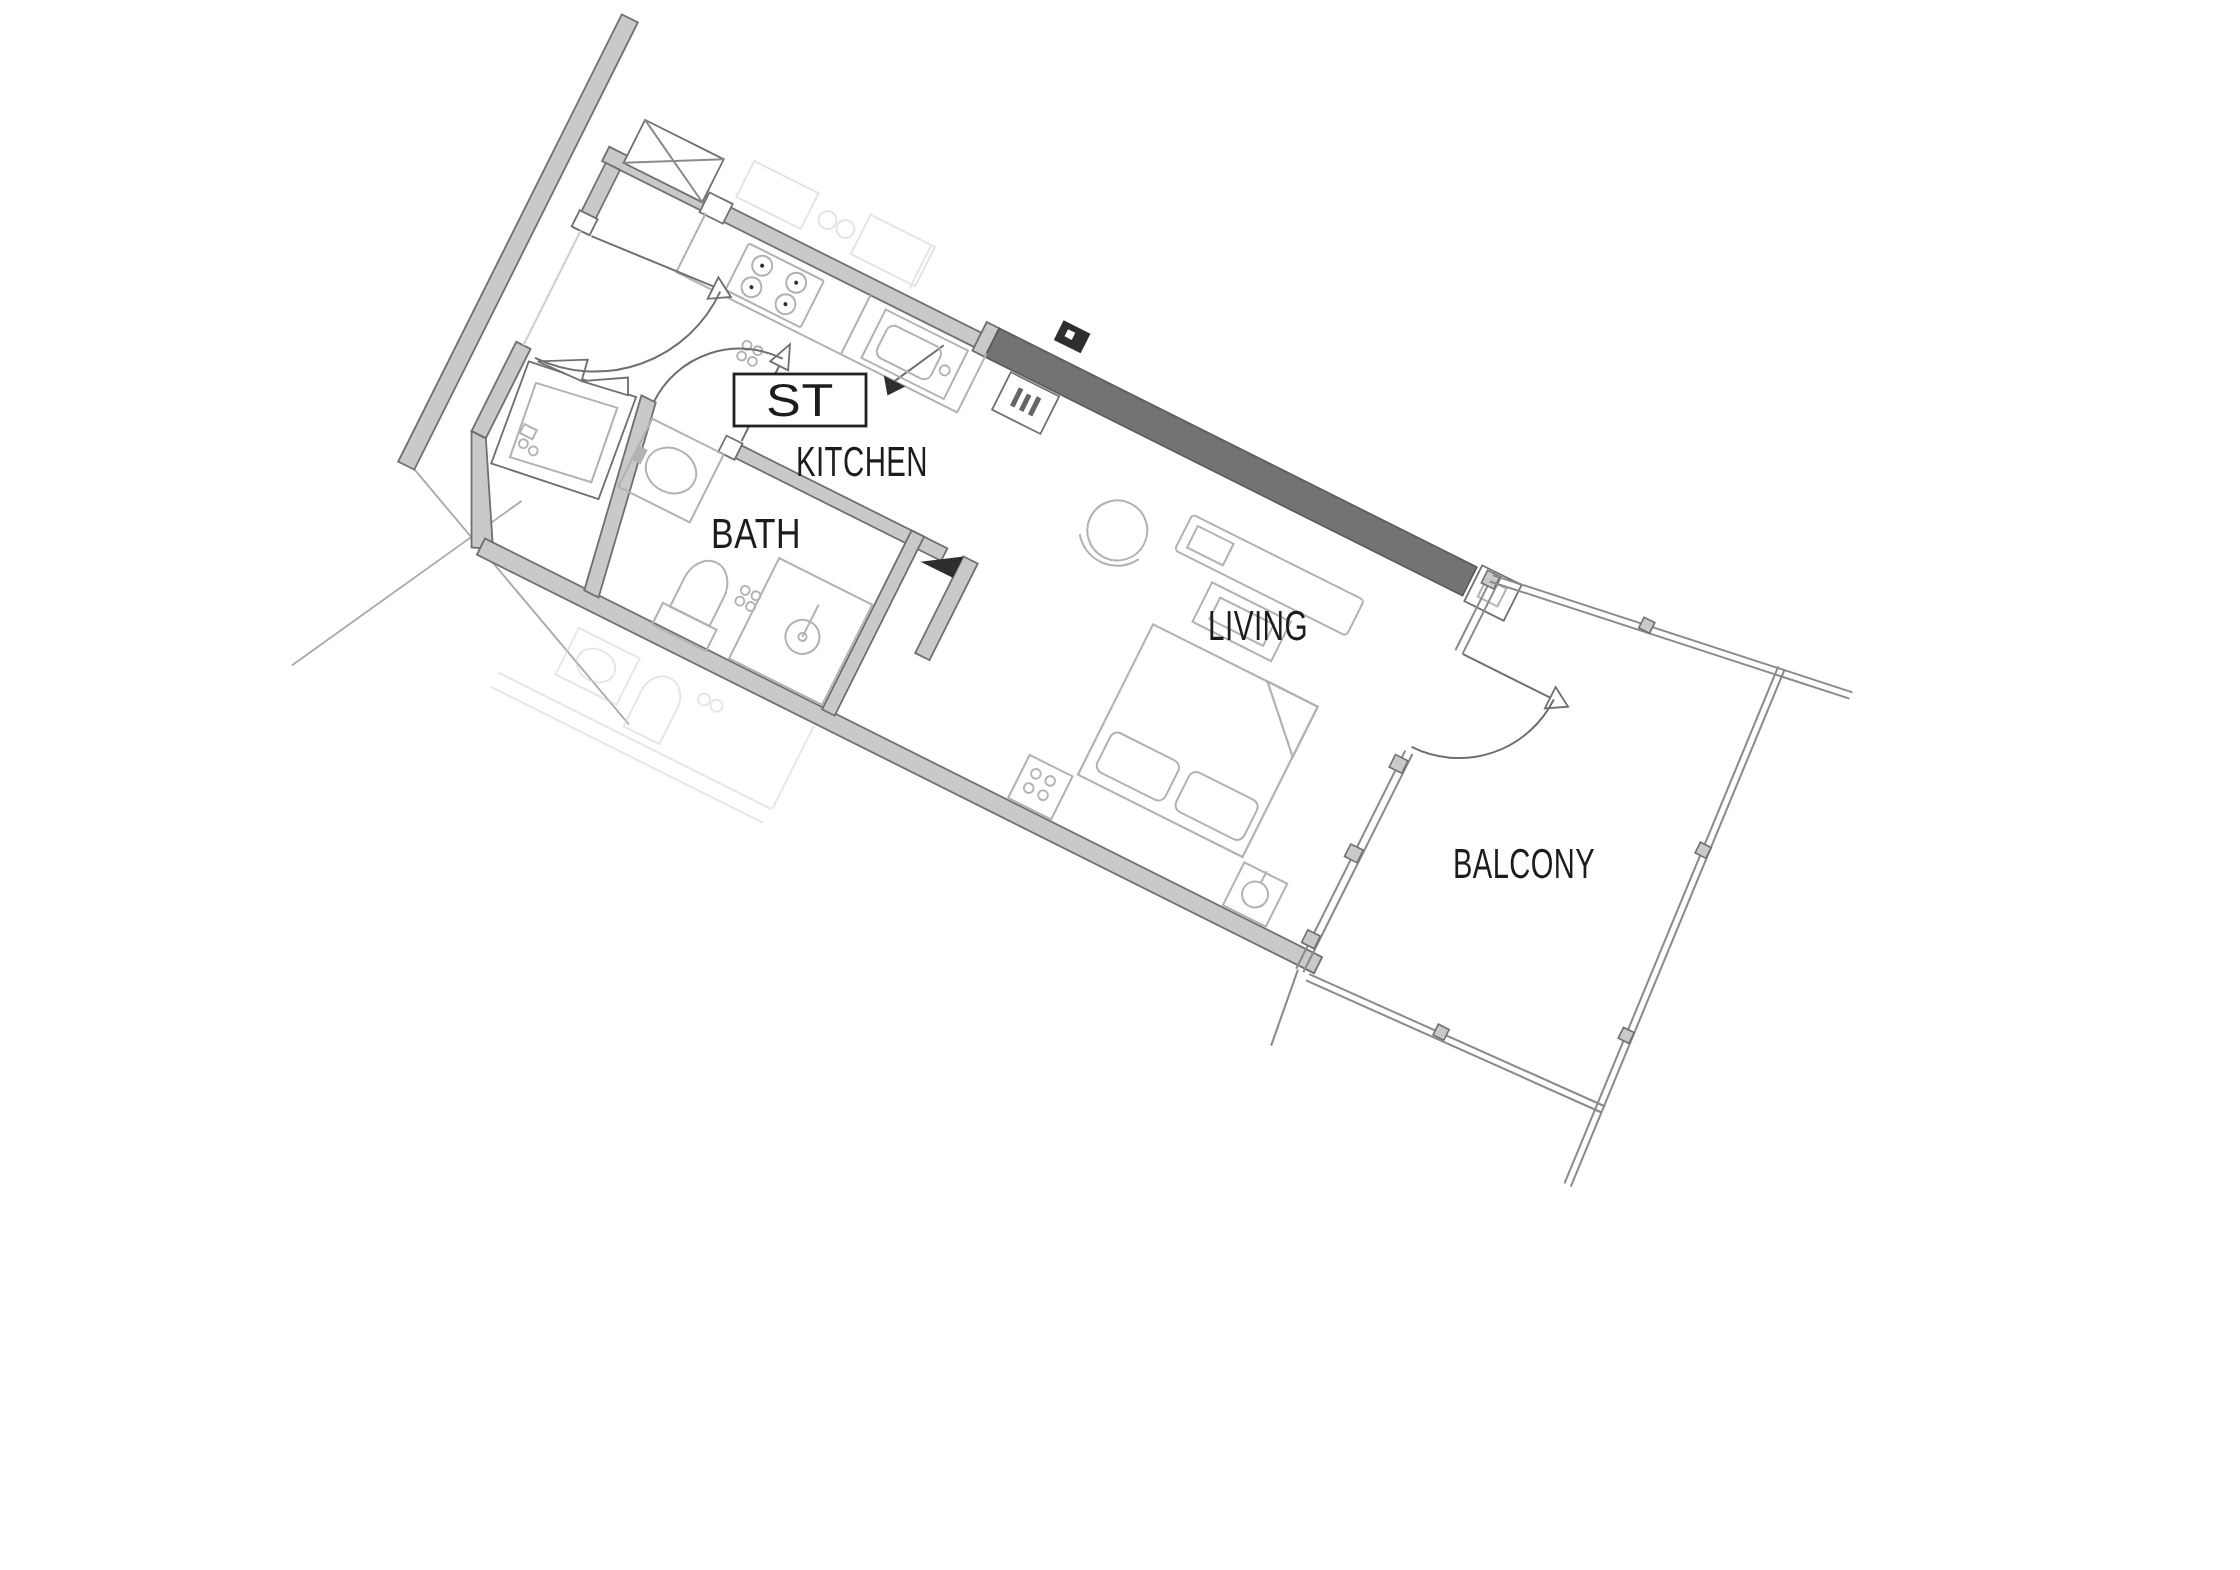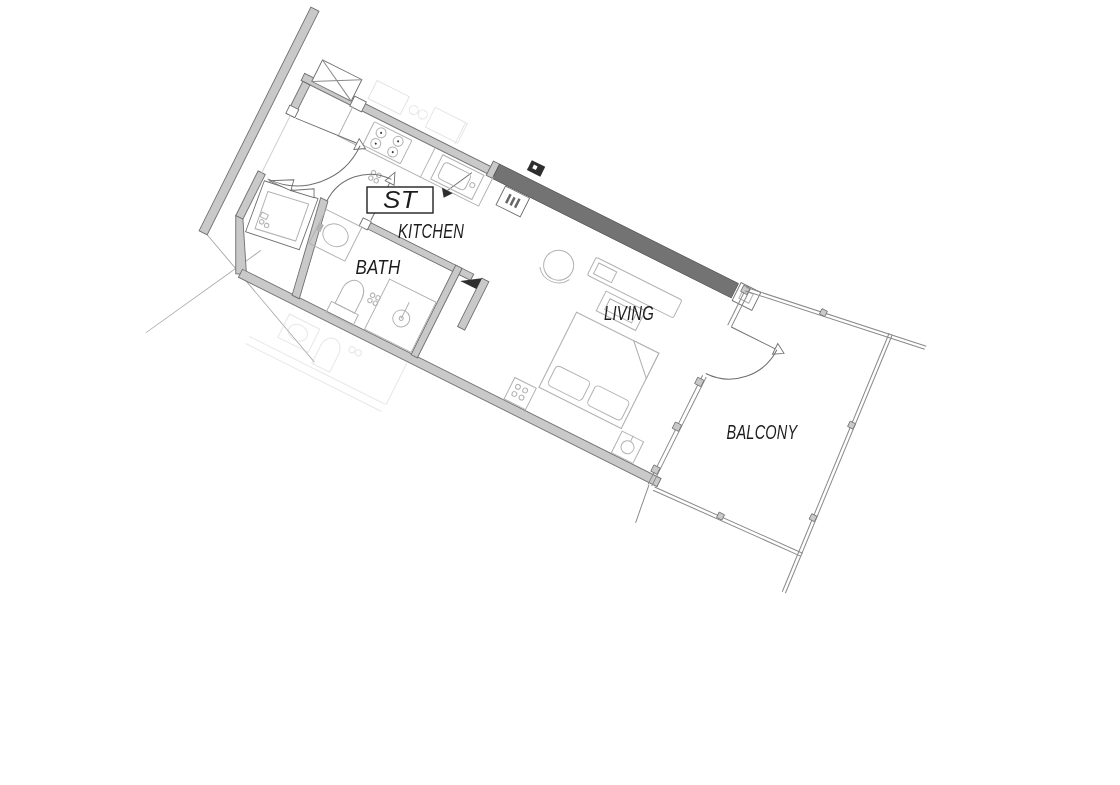--- a/index.html
+++ b/index.html
@@ -1,16 +1,16 @@
 <!DOCTYPE html>
 <html style="--wall-fill: #c9c9c9; --wall-stroke: #6f6f6f; --shear-wall-fill: #737373; --shear-wall-stroke: #585858; --door-line: #6f6f6f; --fixture-line: #b2b2b2; --rail-line: #8a8a8a; --faint-line: #cfcfcf; --dark-detail: #2e2e2e; --label-text: #1c1c1c; --keyplan-line: #7d7d7d; --keyplan-dark: #565656; --background: #ffffff;"><head>
 <meta charset="utf-8">
 <style>
   html,body{margin:0;padding:0;background:#fff;}
-  .stage{position:relative;width:1120px;height:710px;background:var(--background,#fff);overflow:hidden;font-style:italic;}
+  .stage{position:relative;width:1120px;height:710px;background:var(--background,#fff);overflow:hidden;}
   svg{position:absolute;left:0;top:0;}
   .wall{fill:var(--wall-fill,#c9c9c9);stroke:var(--wall-stroke,#6f6f6f);stroke-width:.9;}
   .band{fill:var(--shear-wall-fill,#737373);stroke:var(--shear-wall-stroke,#585858);stroke-width:.8;}
   .whitebox{fill:#ffffff;stroke:var(--wall-stroke,#6f6f6f);stroke-width:.9;}
   .door{fill:none;stroke:var(--door-line,#6f6f6f);stroke-width:1;}
   .doorwedge{fill:#ffffff;stroke:var(--door-line,#6f6f6f);stroke-width:.9;}
   .fix{fill:none;stroke:var(--fixture-line,#b2b2b2);stroke-width:1;}
   .fixw{fill:#ffffff;stroke:var(--fixture-line,#b2b2b2);stroke-width:1.1;}
   .rail{fill:none;stroke:var(--rail-line,#8a8a8a);stroke-width:1;}
   .post{fill:var(--wall-fill,#c9c9c9);stroke:var(--wall-stroke,#6f6f6f);stroke-width:.8;}

